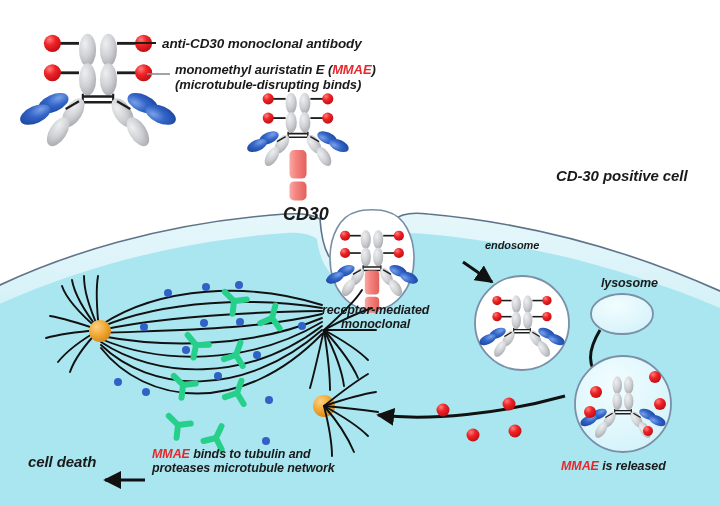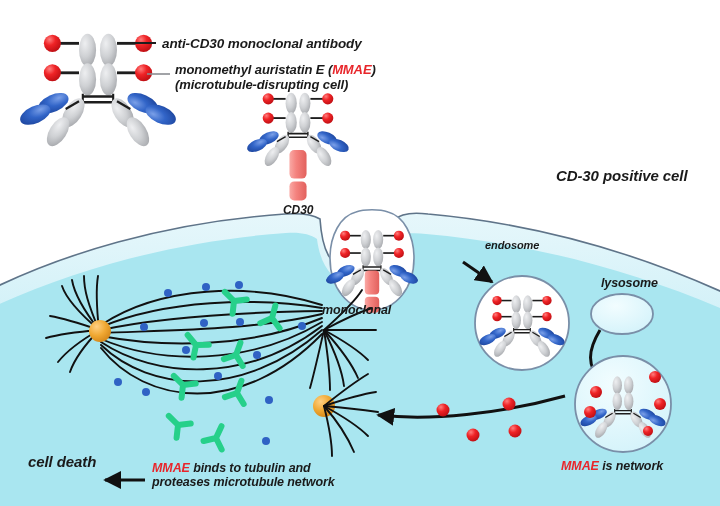--- a/index.html
+++ b/index.html
@@ -18,30 +18,30 @@
     font-weight:bold;
     color:#1a1a1a;
     white-space:nowrap;
     line-height:1.12;
     letter-spacing:-0.1px;
   }
   .mmae-red{color:#e8262b;}
   #lbl-ab{left:162px;top:36px;font-size:13.5px;}
   #lbl-mmae{left:175px;top:63px;font-size:13px;}
   #lbl-mmae .l2{display:block;}
-  #lbl-cd30{left:283px;top:204px;font-size:12px;}
+  #lbl-cd30{left:283px;top:204px;font-size:18px;}
   #lbl-cellname{left:556px;top:168px;font-size:15px;}
   #lbl-endo{left:485px;top:239px;font-size:11px;}
   #lbl-lyso{left:601px;top:276px;font-size:12.5px;}
   #lbl-rme{left:322px;top:303px;font-size:12.5px;text-align:center;}
   #lbl-rme .l2{display:block;}
   #lbl-release{left:561px;top:459px;font-size:12.5px;text-align:center;}
   #lbl-release .l2{display:block;}
   #lbl-death{left:28px;top:454px;font-size:15px;}
-  #lbl-binds{left:152px;top:461px;font-size:12.5px;}
+  #lbl-binds{left:152px;top:447px;font-size:12.5px;}
   #lbl-binds .l2{display:block;}
 </style>
 </head>
 <body>
 
 <div id="stage">
 
 <svg id="scene" viewBox="0 0 720 506" xmlns="http://www.w3.org/2000/svg">
   <defs>
     <radialGradient id="gGrey" cx="35%" cy="30%" r="75%">
@@ -306,37 +306,38 @@
 
   <line x1="145" y1="480" x2="105" y2="480" stroke="#111111" stroke-width="3" marker-end="url(#arrowHead)"></line>
 </svg>
 
 <div class="lbl" id="lbl-ab">
   <span>anti-CD30 monoclonal antibody</span>
 </div>
 
 <div class="lbl" id="lbl-mmae">
   <span>monomethyl auristatin E (</span><span class="mmae-red">MMAE</span><span>)</span>
-  <span class="l2">(microtubule-disrupting cell)</span>
+  <span class="l2">(microtubule-disrupting binds)</span>
 </div>
 
 <div class="lbl" id="lbl-cd30">CD30</div>
 
 <div class="lbl" id="lbl-cellname">CD-30 positive cell</div>
 
 <div class="lbl" id="lbl-endo">endosome</div>
 
 <div class="lbl" id="lbl-lyso">lysosome</div>
 
 <div class="lbl" id="lbl-rme">
+  <span>receptor-mediated</span>
   <span class="l2">monoclonal</span>
 </div>
 
 <div class="lbl" id="lbl-release">
-  <span class="mmae-red">MMAE</span><span> is network</span>
+  <span class="mmae-red">MMAE</span><span> is released</span>
 </div>
 
 <div class="lbl" id="lbl-death">cell death</div>
 
 <div class="lbl" id="lbl-binds">
   <span class="mmae-red">MMAE</span><span> binds to tubulin and</span>
   <span class="l2">proteases microtubule network</span>
 </div>
 
 </div>

